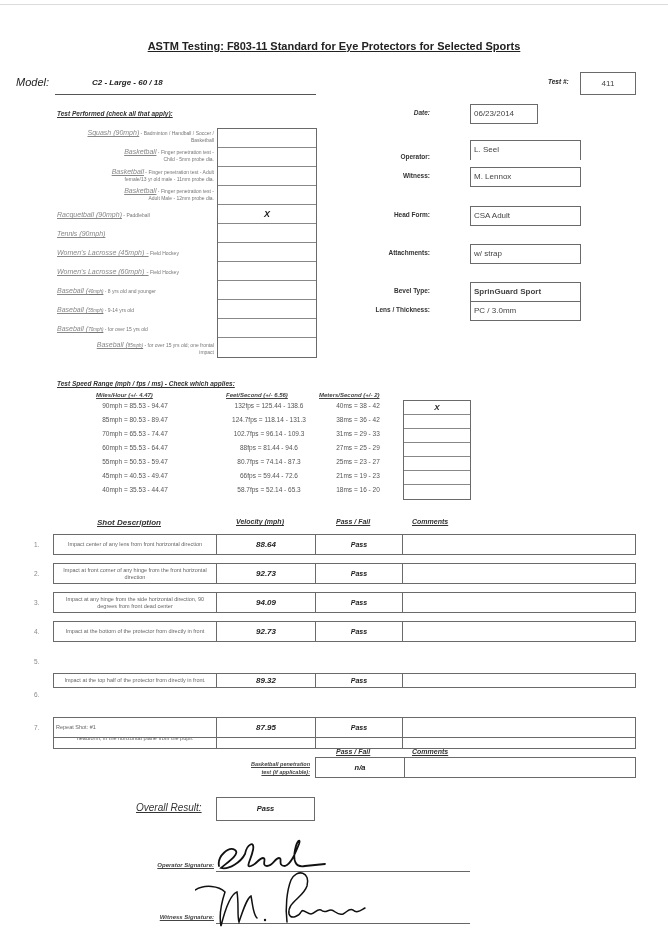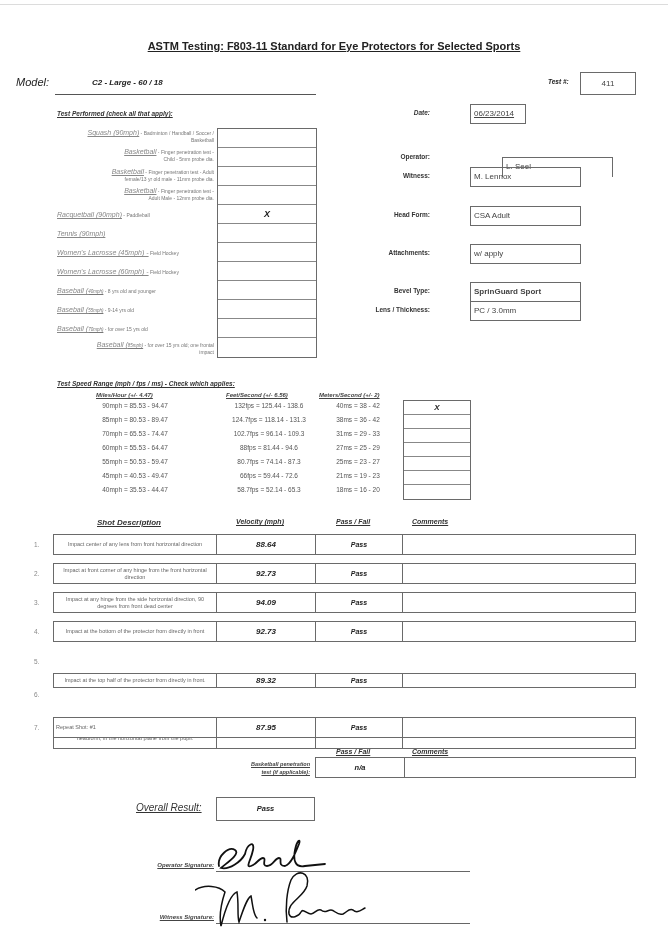--- a/index.html
+++ b/index.html
@@ -126,32 +126,32 @@
   <div class="check-cell"></div>
   <div class="check-cell"></div>
   <div class="check-cell"></div>
   <div class="check-cell"></div>
   <div class="check-cell"></div>
   <div class="check-cell"></div>
   <div class="check-cell"></div>
 </div>
 
 <div class="info-label it" style="top:109px;">Date:</div>
-<div class="info-box" style="top:104px; width:56px;text-decoration:underline;">06/23/2014</div>
+<div class="info-box" style="top:104px; width:68px;">06/23/2014</div>
 
 <div class="info-label" style="top:153px;">Operator:</div>
-<div class="info-box stack-top" style="top:157px;margin-left:32px;">L. Seel</div>
+<div class="info-box stack-top" style="top:140px;">L. Seel</div>
 <div class="info-label" style="top:172px;">Witness:</div>
 <div class="info-box" style="top:167px;">M. Lennox</div>
 
 <div class="info-label" style="top:211px;">Head Form:</div>
 <div class="info-box" style="top:206px;">CSA Adult</div>
 
 <div class="info-label" style="top:249px;">Attachments:</div>
-<div class="info-box" style="top:244px;">w/ apply</div>
+<div class="info-box" style="top:244px;">w/ strap</div>
 
 <div class="info-label" style="top:287px;">Bevel Type:</div>
 <div class="info-box stack-top" style="top:282px;font-weight:bold;">SprinGuard Sport</div>
 <div class="info-label" style="top:306px;">Lens / Thickness:</div>
 <div class="info-box" style="top:301px;">PC / 3.0mm</div>
 
 <div class="abs section-head speed-head">Test Speed Range (mph / fps / ms) - Check which applies:</div>
 <div class="speed-col-head" style="left:96px;">Miles/Hour (+/- 4.47)</div>
 <div class="speed-col-head" style="left:226px;">Feet/Second (+/- 6.56)</div>
 <div class="speed-col-head" style="left:319px;">Meters/Second (+/- 2)</div>

